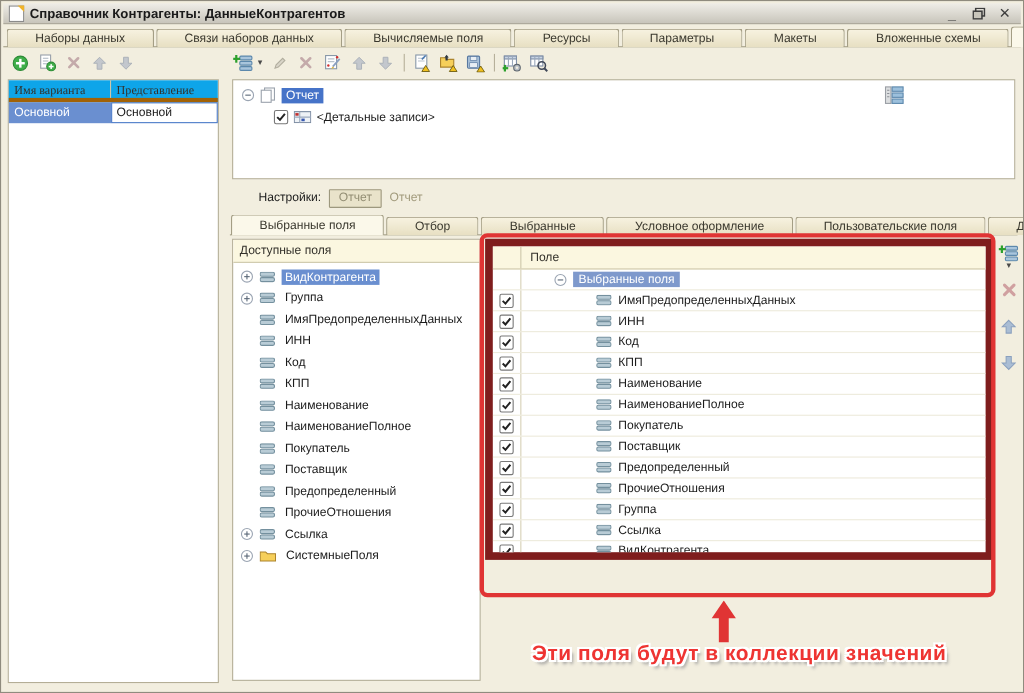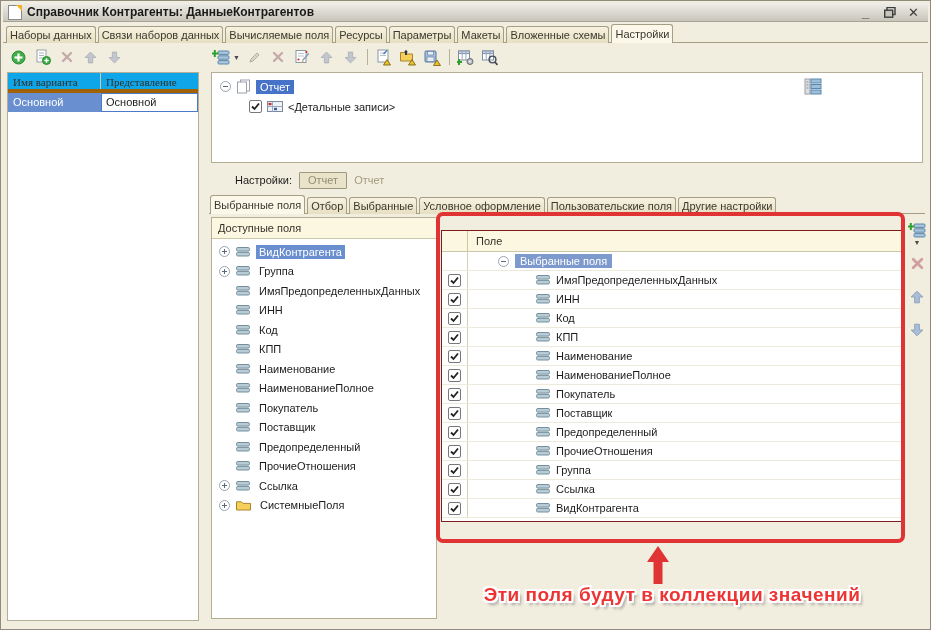--- a/index.html
+++ b/index.html
@@ -17,21 +17,21 @@
   .doc-ico { width:14px; height:15px; position:relative; background:#fff; border:1px solid #8a8a8a; }
   .doc-ico::after { content:""; position:absolute; right:-1px; top:-1px; width:0; height:0;
                     border-left:6px solid transparent; border-top:6px solid #f0b429; }
   .winbtn { width:19px; height:15px; display:flex; align-items:center; justify-content:center;
             font-weight:bold; font-size:13px; color:#3c3c3c; cursor:default; }
 
   
   .tabstrip { position:absolute; display:flex; gap:2px; align-items:flex-end; z-index:3; }
   .tabstrip.main { left:5px; top:23px; height:19px; }
   .tabstrip.settings { left:209px; top:193px; height:20px; }
-  .tab { height:17px; line-height:16px; padding:0 3px; color:#3a382e; white-space:nowrap;
+  .tab { height:17px; line-height:16px; padding:0 25px; color:#3a382e; white-space:nowrap;
          background:linear-gradient(#f7f2e0,#e7dfc2); border:1px solid #a49e85;
          border-bottom:none; border-radius:3px 3px 0 0; cursor:default; }
   .tab.active { background:#fbf8ea; height:19px; line-height:18px; position:relative; z-index:4; }
   .tabline { position:absolute; border-top:1px solid #a49e85; z-index:2; }
   .tabline.main { left:2px; right:2px; top:41px; }
   .tabline.settings { left:208px; right:5px; top:212px; }
 
   
   .toolbar { position:absolute; top:45px; height:22px; display:flex; align-items:center; gap:5px; }
   .toolbar.left { left:8px; }
@@ -78,22 +78,22 @@
   
   .avail { position:absolute; left:210px; top:216px; width:226px; height:402px;
            background:#fff; border:1px solid #b4ae96; overflow:hidden; }
   .phead { height:21px; background:#fbf7e0; border-bottom:1px solid #cdc7aa;
            line-height:20px; padding-left:6px; color:#33312a; }
   .alist { padding-top:3px; }
   .afield { display:flex; align-items:center; height:19.5px; padding-left:7px; gap:6px; white-space:nowrap; }
   .afield .lbl { padding:1px 3px; }
   .afield.selected .lbl { background:#6a8fd0; color:#fff; }
 
-  .grid { position:absolute; left:440px; top:229px; width:462px; height:292px;
-          background:#fff; border:1px solid #7f1d1d; overflow:hidden; }
+  .grid { position:absolute; left:440px; top:216px; width:462px; height:292px;
+          background:#fff; border:7px solid #7f1d1d; overflow:hidden; }
   .ghead { display:flex; height:21px; background:#fbf7e0; border-bottom:1px solid #cdc7aa; }
   .ghead .c1 { width:26px; border-right:1px solid #cdc7aa; }
   .ghead .c2 { flex:1; line-height:20px; padding-left:8px; color:#33312a; }
   .grow { display:flex; height:19px; border-bottom:1px solid #edeadb; }
   .grow .c1 { width:26px; border-right:1px solid #d6d0b6; display:flex; align-items:center; justify-content:center; }
   .grow .c2 { flex:1; display:flex; align-items:center; gap:6px; }
   .grow.root .c2 { padding-left:30px; }
   .grow.item .c2 { padding-left:68px; }
   .sel-mid { background:#7e99cc; color:#fff; padding:1px 5px; }
 

